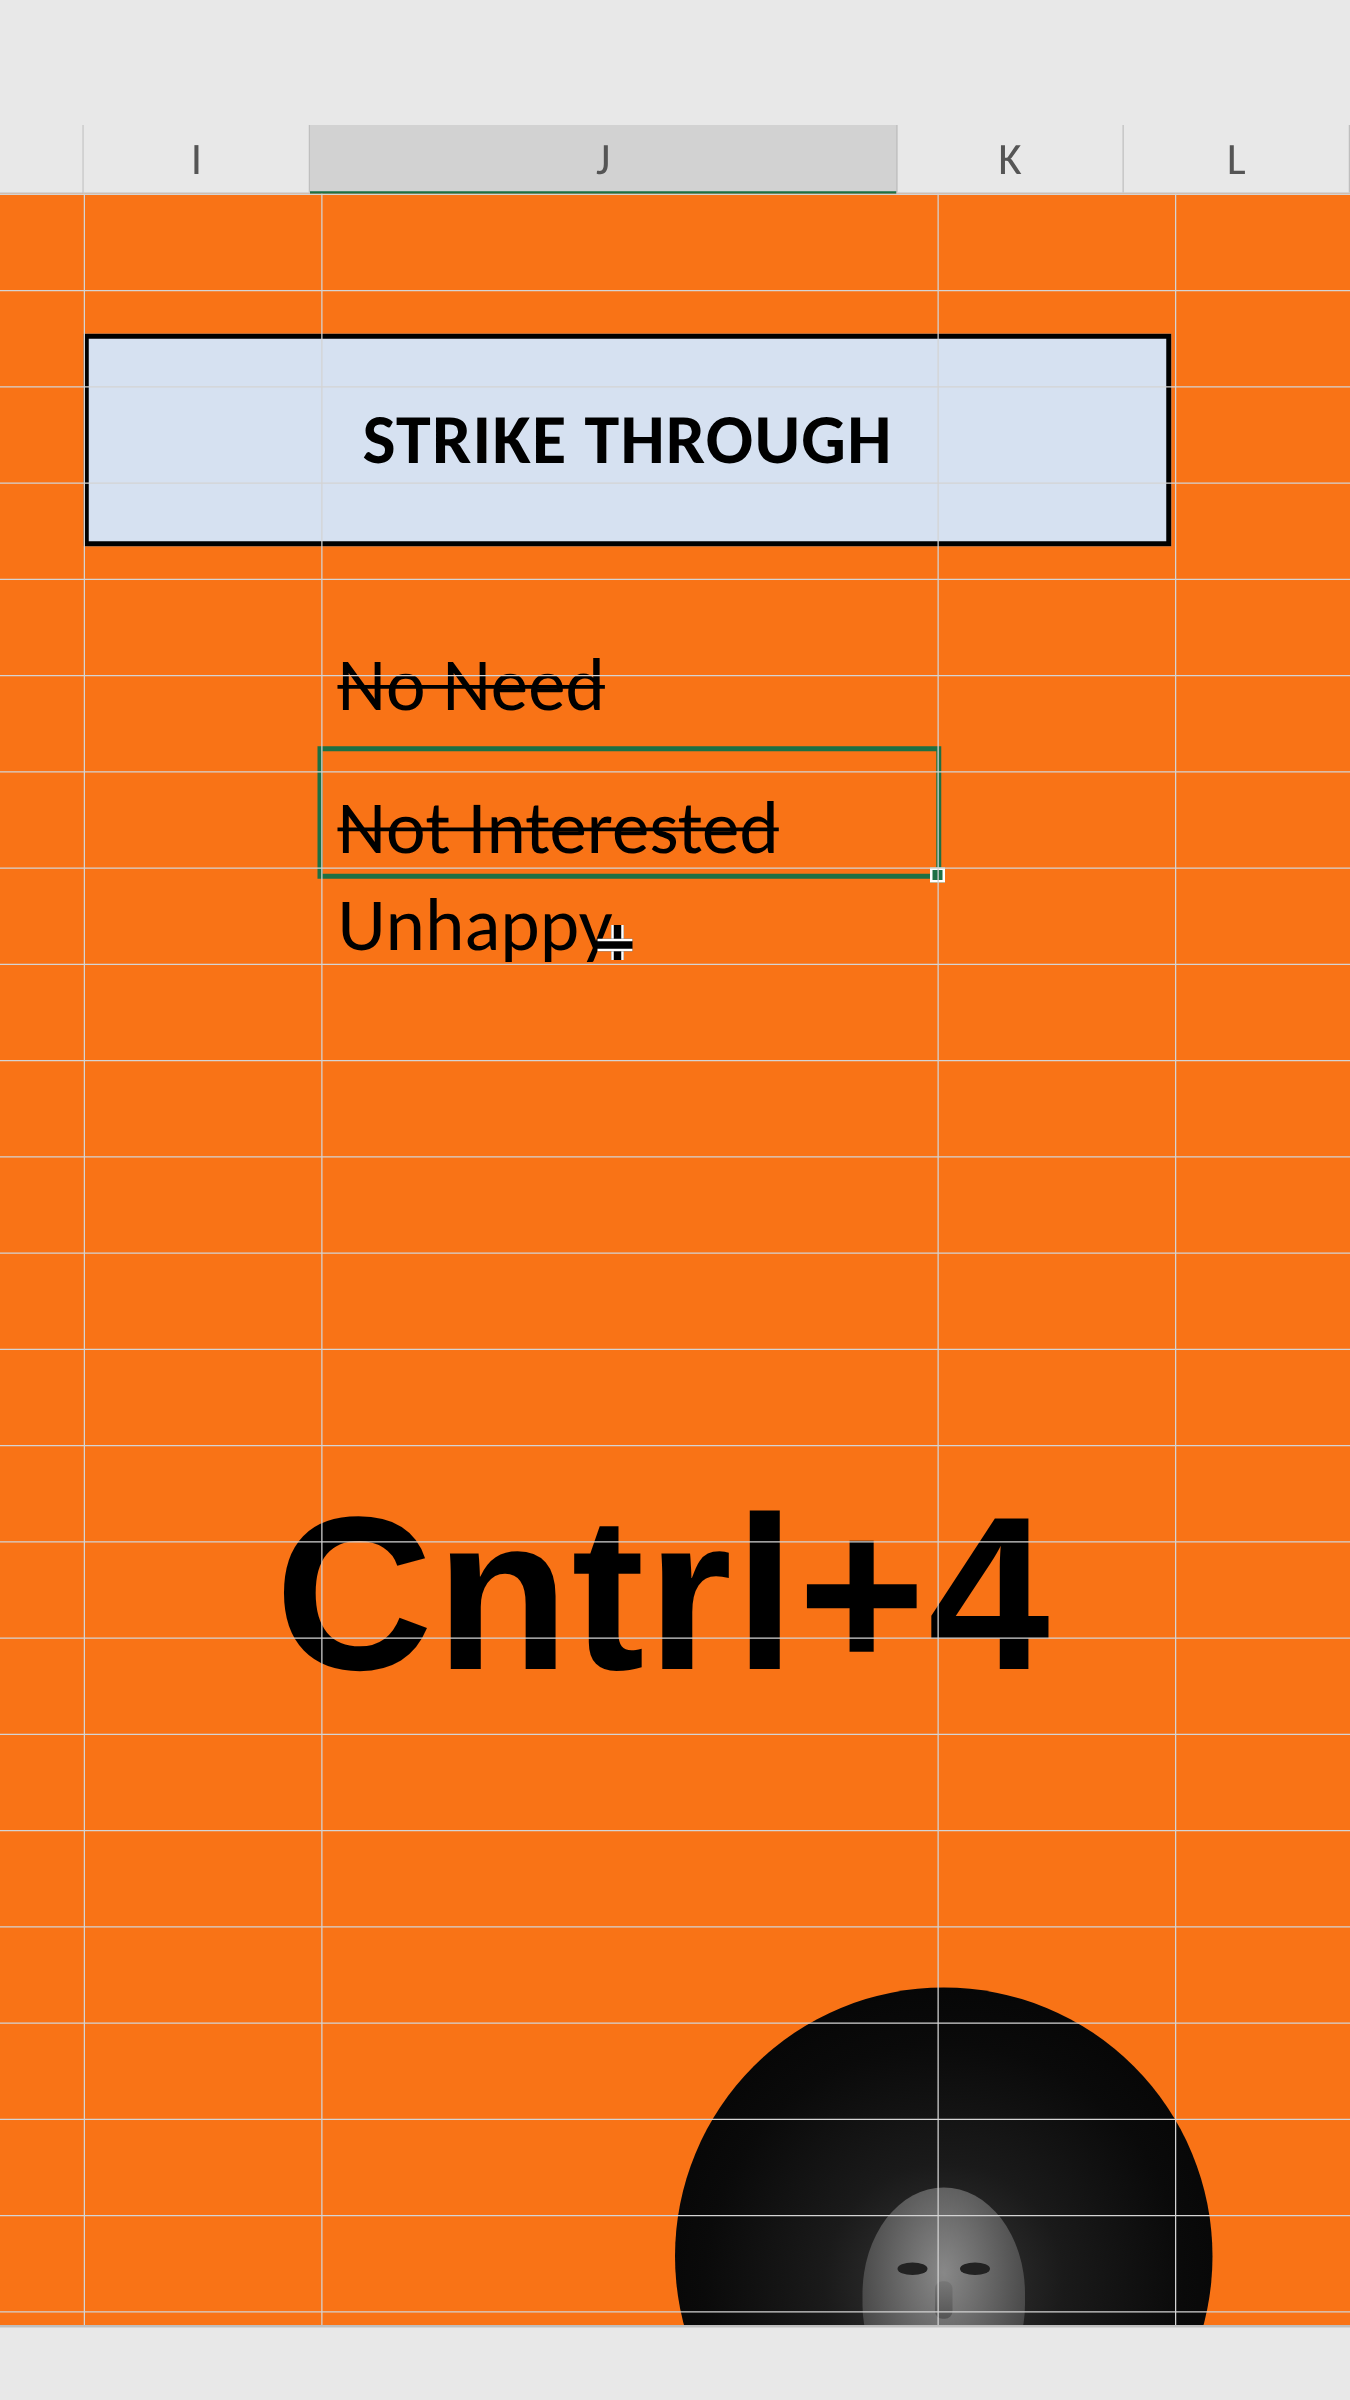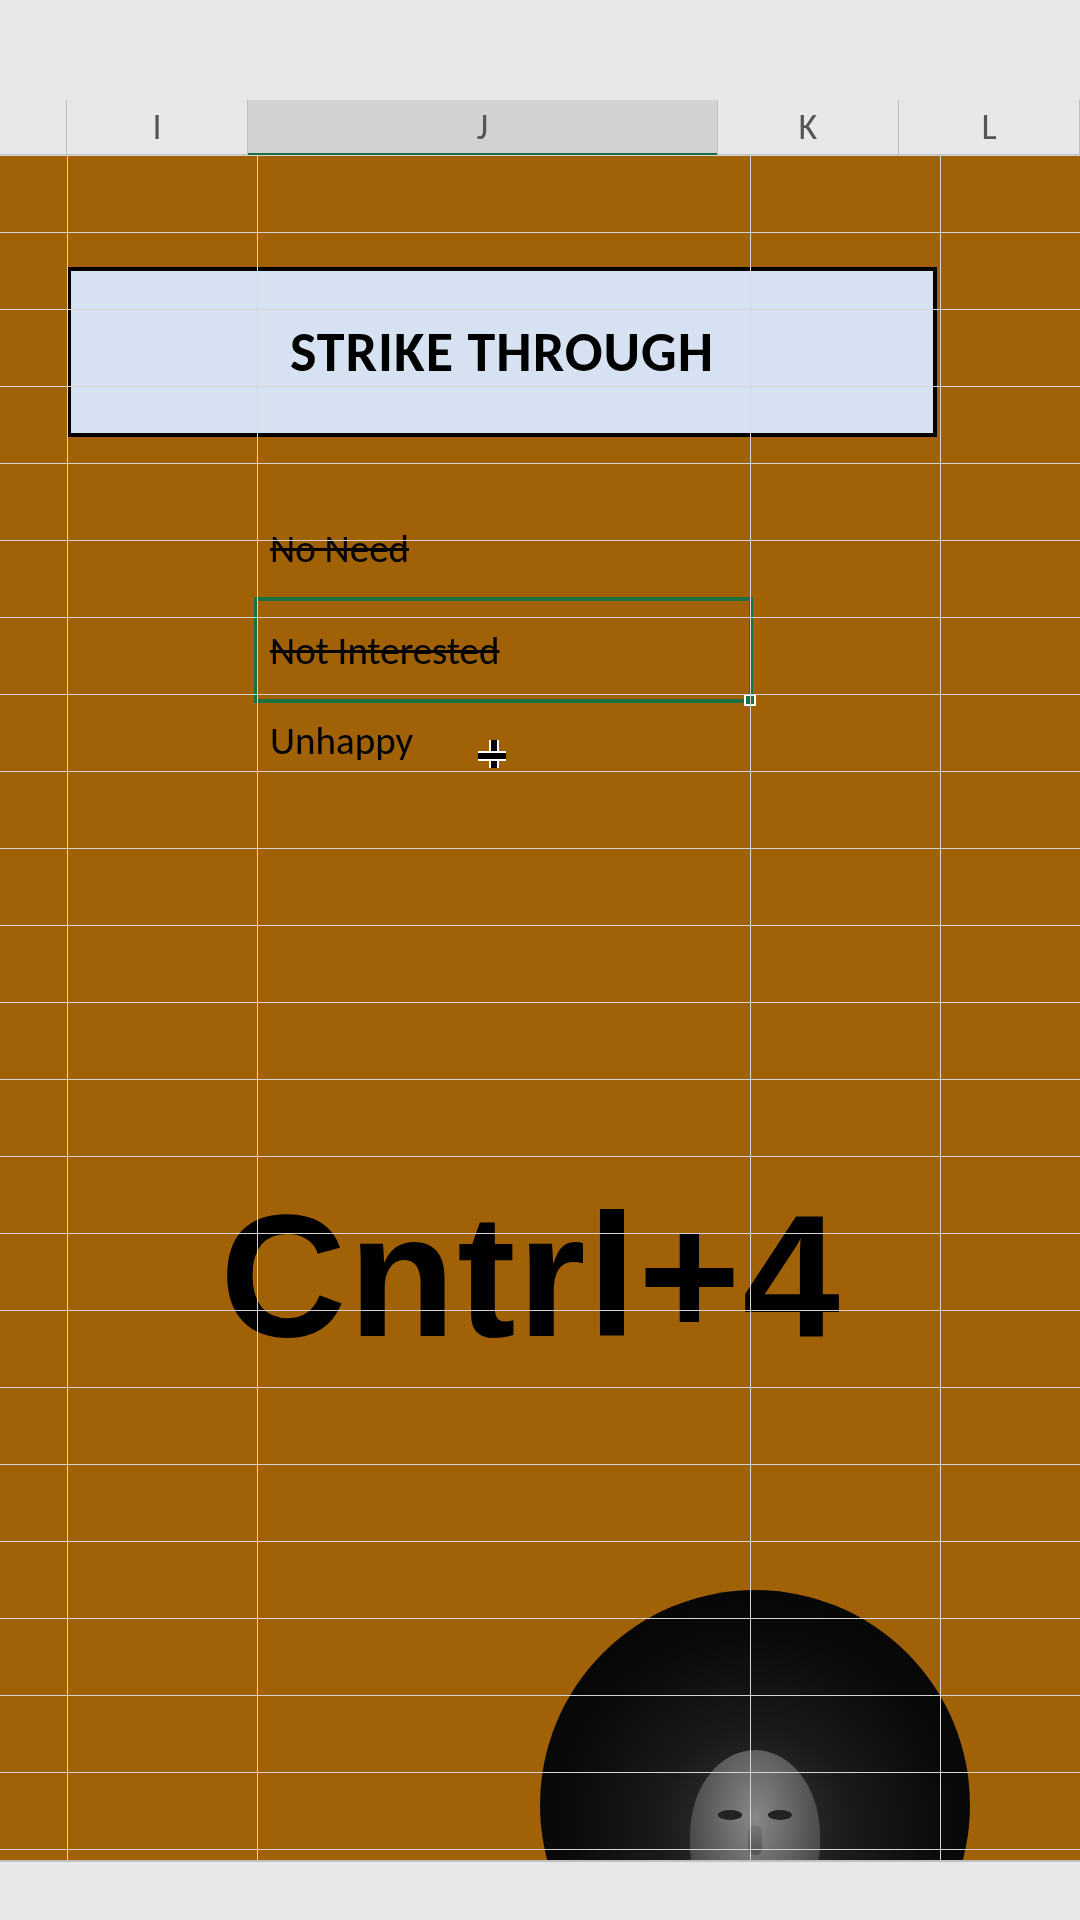--- a/index.html
+++ b/index.html
@@ -43,21 +43,21 @@
     left: 0; right: 0; bottom: -3px;
     height: 4px;
     background: #1d7044;
   }
   
   
   .grid {
     position: absolute;
     top: 155px;
     left: 0; right: 0; bottom: 60px;
-    background: #a16207;
+    background: #f97316;
   }
   
   
   .row-line {
     position: absolute;
     left: 0; right: 0;
     height: 1px;
     background: #d4d4d4;
   }
   
@@ -94,21 +94,21 @@
     color: #000;
     letter-spacing: 1px;
   }
   
   
   .data-cell {
     position: absolute;
     display: flex;
     align-items: center;
     padding-left: 12px;
-    font-size: 39px;
+    font-size: 60px;
     color: #000;
   }
   .strike { text-decoration: line-through; text-decoration-thickness: 3px; }
   
   
   .active-cell {
     position: absolute;
     border: 4px solid #1d7044;
     pointer-events: none;
   }
@@ -223,21 +223,21 @@
     </div>
 
   <div class="grid" id="grid">
 
     <div class="title-cell" id="titleCell" style="left: 67px; top: 112px; width: 870px; height: 170px;">
       <span>STRIKE THROUGH</span>
     </div>
 
     <div id="dataCells">
         <div class="data-cell strike" style="left: 258px; top: 342px; width: 493px; height: 102px;">No Need</div>
-        <div class="data-cell strike" style="left: 258px; top: 444px; width: 466px; height: 102px;">Not Interested</div>
+        <div class="data-cell strike" style="left: 258px; top: 456px; width: 466px; height: 102px;">Not Interested</div>
         <div class="data-cell" style="left: 258px; top: 534px; width: 493px; height: 102px;">Unhappy</div>
       </div>
 
     <div class="active-cell" id="activeCell" style="left: 254px; top: 442px; width: 499px; height: 106px;">
       <div class="fill-handle"></div>
     </div>
 
     <div class="cursor-plus" id="cursorPlus" style="left: 478px; top: 585px;"></div>
 
     <div class="overlay-text" id="overlayText" style="left: 220px; top: 1020px;">

